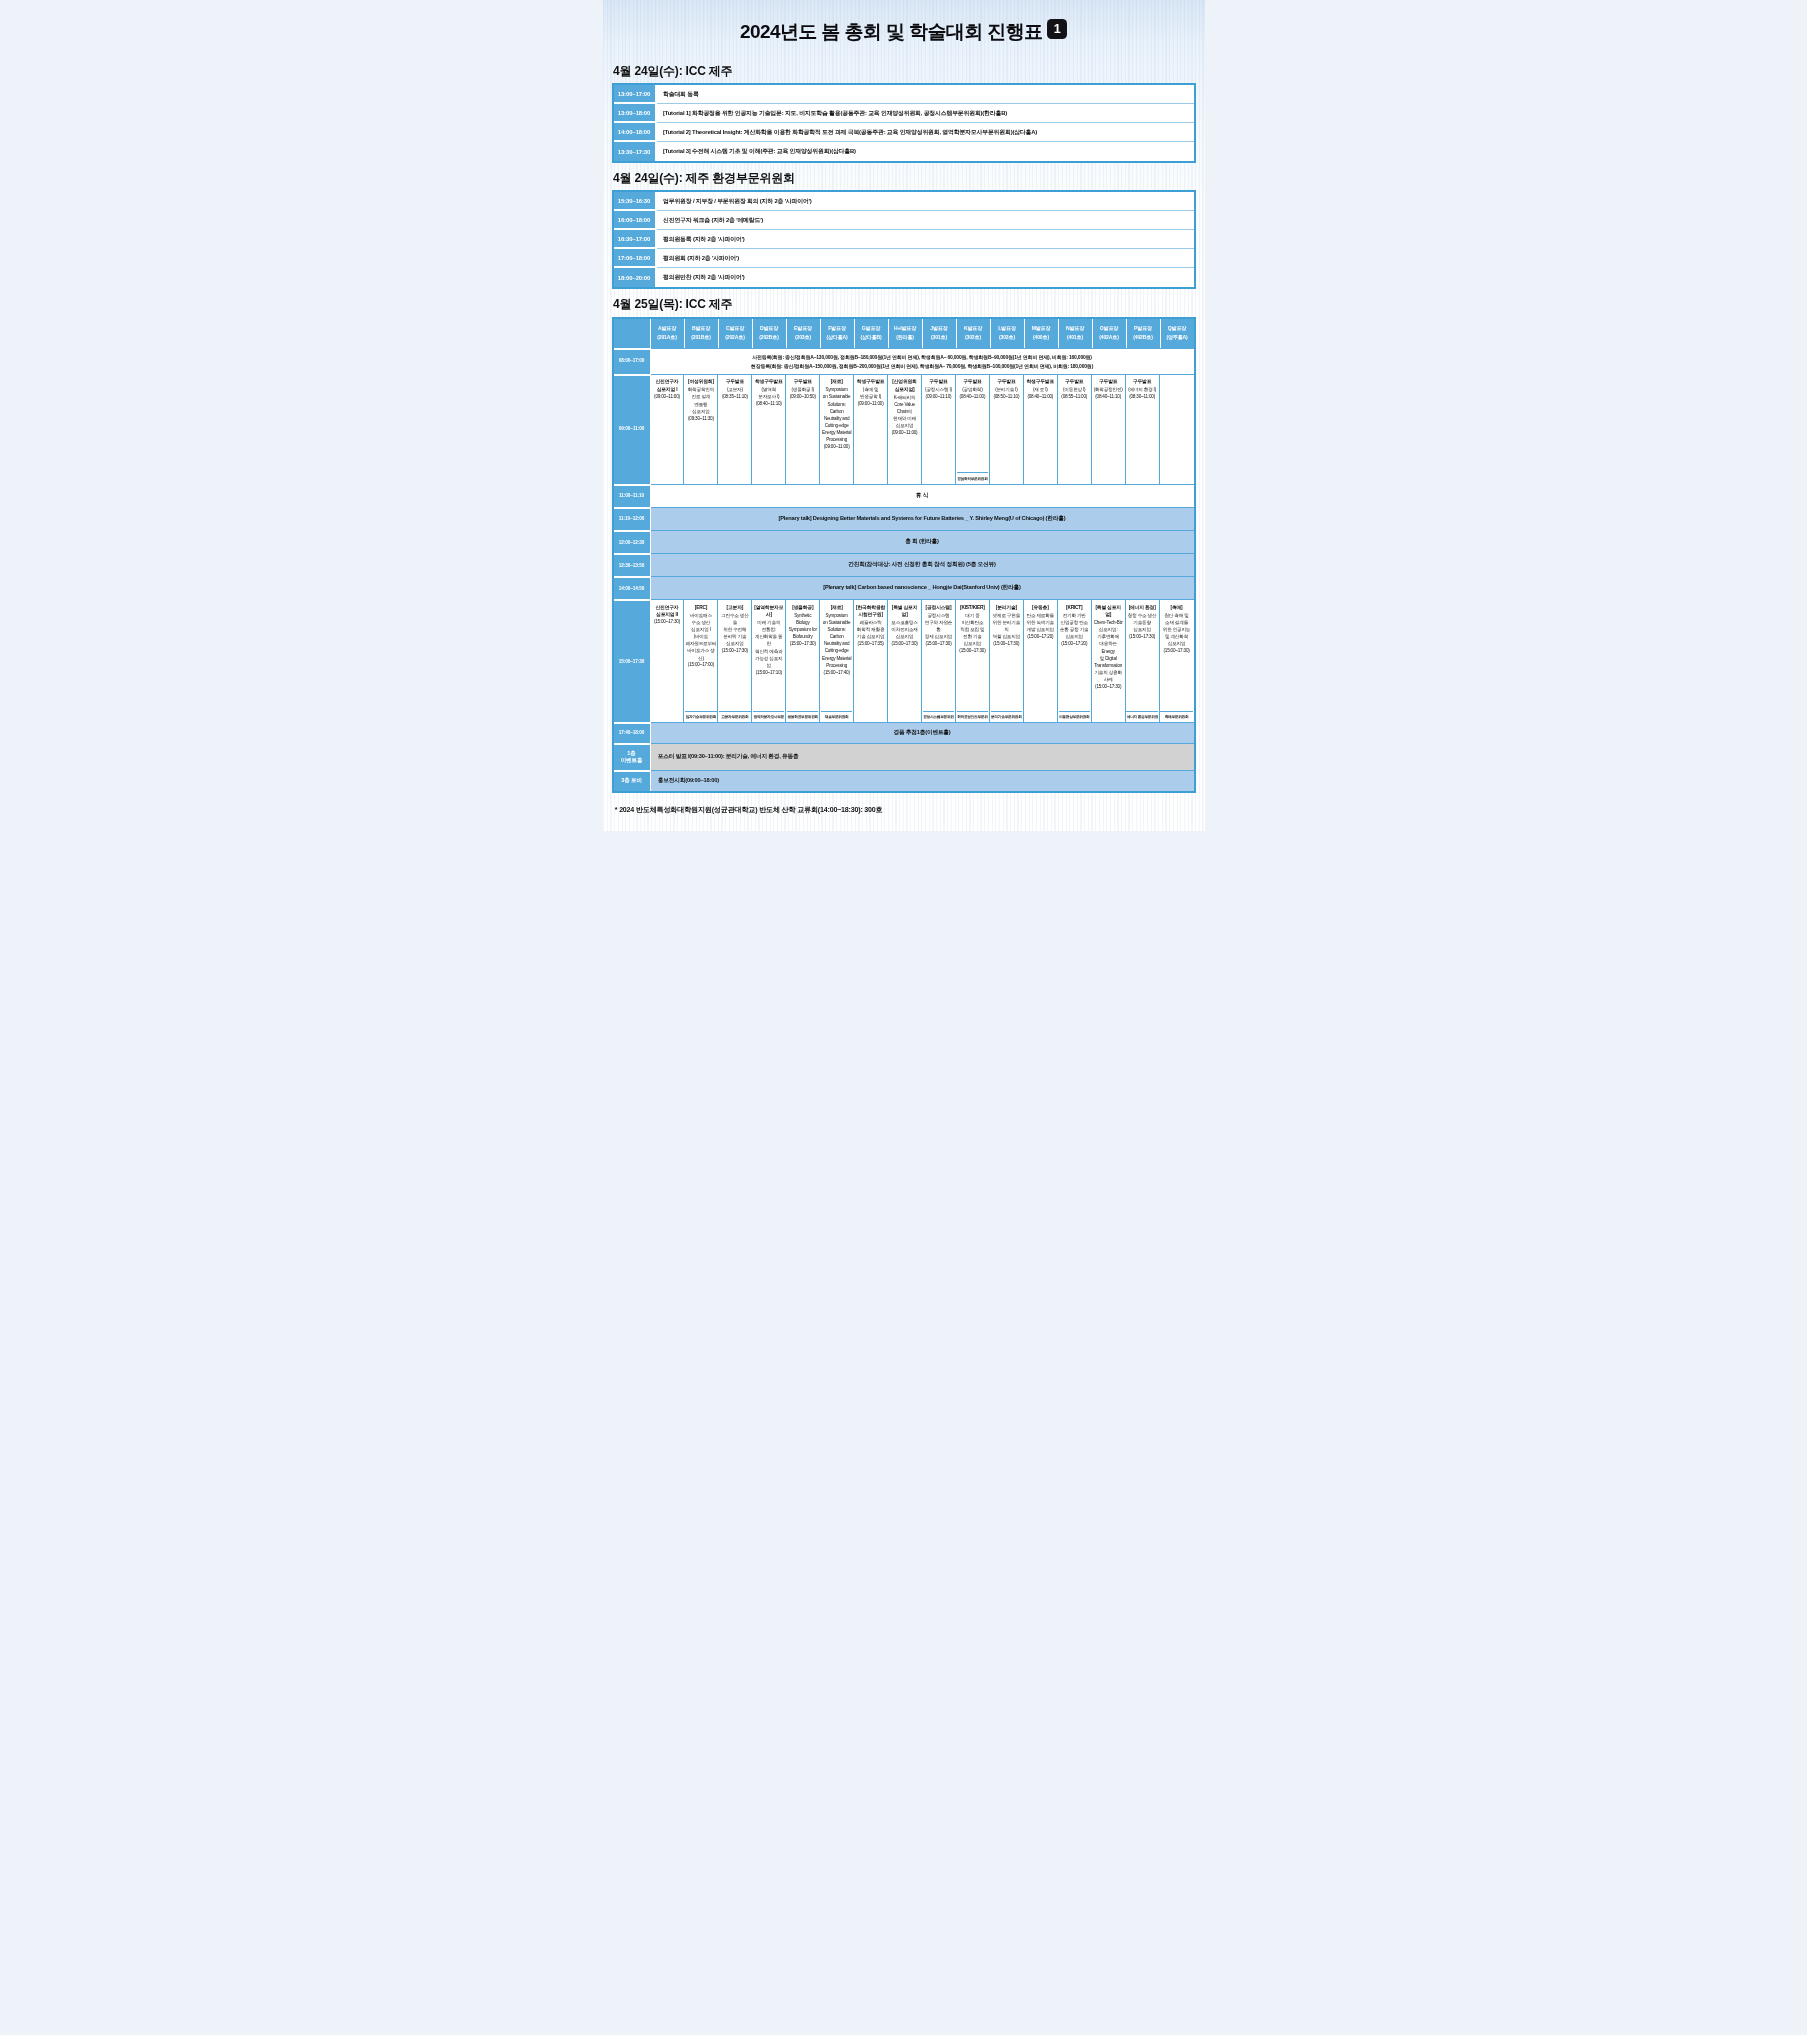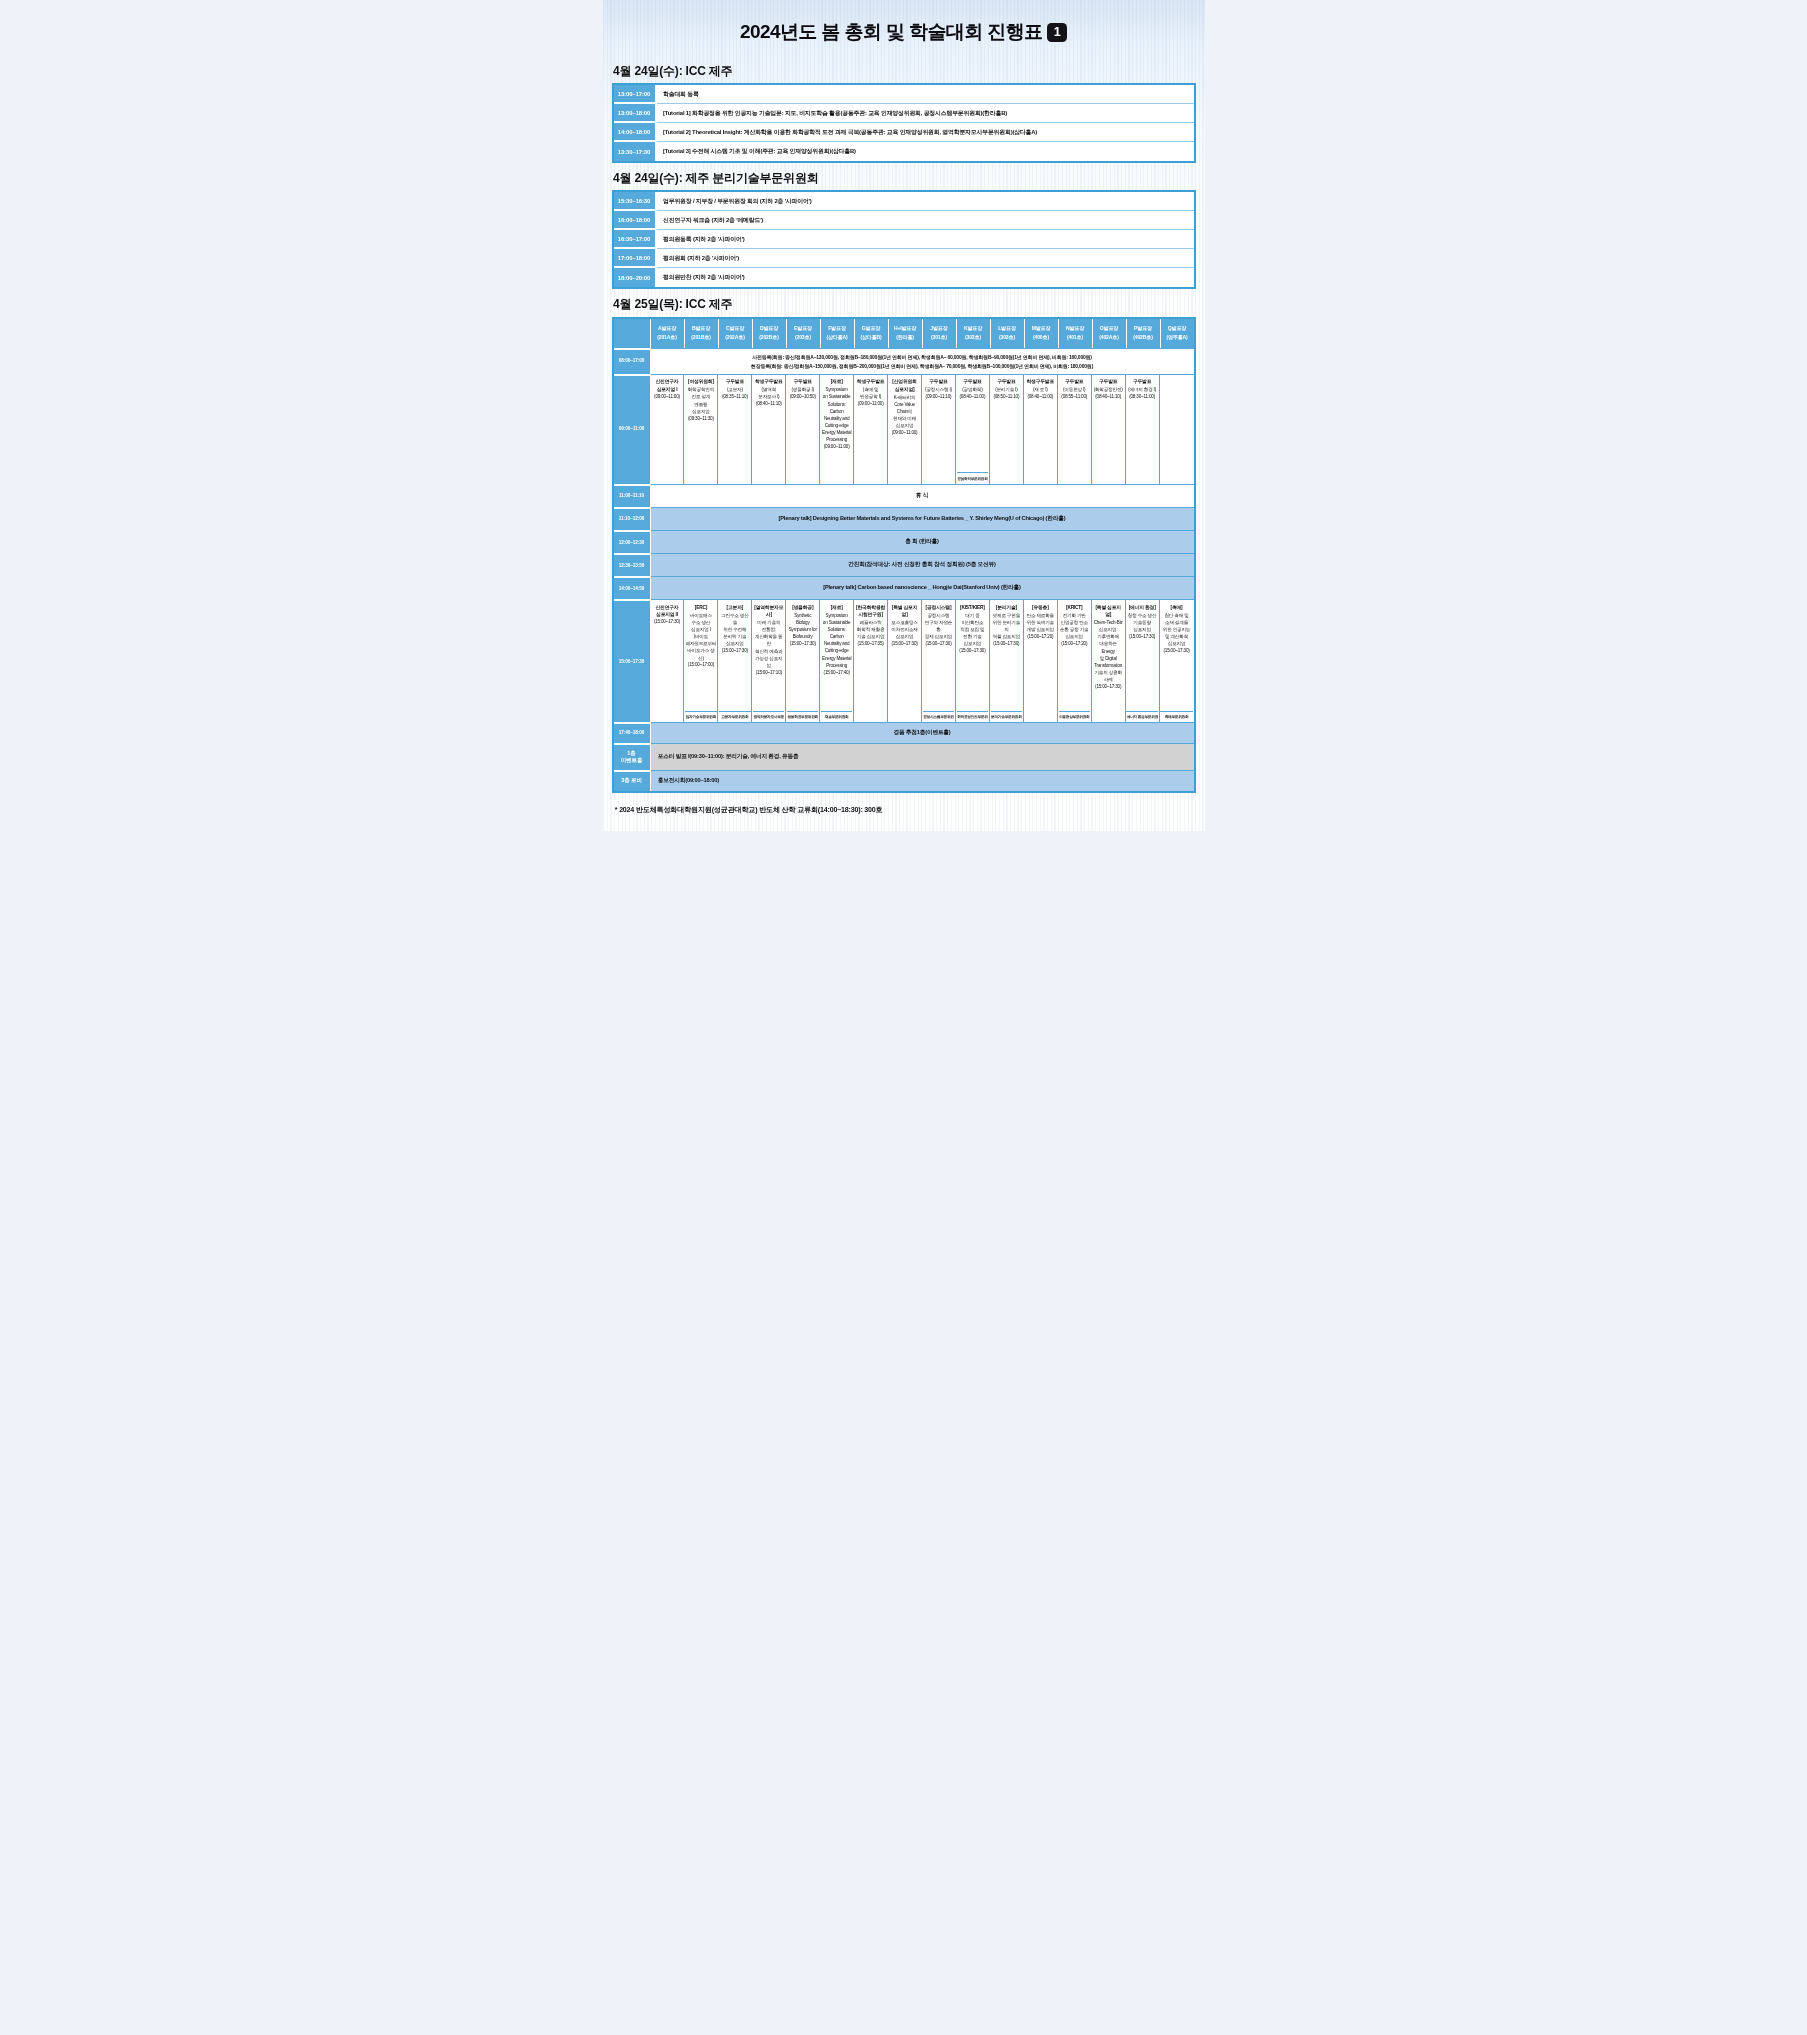--- a/index.html
+++ b/index.html
@@ -17,21 +17,21 @@
     color:var(--ink);
   }
   .page{
     width:602px; min-height:768px; margin:0 auto;
     padding:7.3px 9px 16.3px;
     background:
       repeating-linear-gradient(90deg, rgba(168,196,228,.16) 0 1.2px, rgba(255,255,255,0) 1.2px 3.7px),
       linear-gradient(180deg,#d9e6f4 0,#e9f1fa 5%,#f7fafd 16%,#ffffff 38%,#ffffff 100%);
   }
   .title-wrap{
-    display:flex; align-items:center; justify-content:center; gap:5px;
+    display:flex; align-items:flex-start; justify-content:center; gap:5px;
     padding:12.2px 0 10.6px;
   }
   .title{
     font-size:19px; font-weight:bold; letter-spacing:-0.6px; color:#0c0c10;
   }
   .badge{
     width:19.5px; height:19.5px; background:#121217; color:#fff;
     border-radius:4.5px; display:flex; align-items:center; justify-content:center;
     font-size:12.6px; font-weight:bold;
   }
@@ -132,21 +132,21 @@
           <div class="s-text">[Tutorial 2] Theoretical Insight: 계산화학을 이용한 화학공학적 도전 과제 극복(공동주관: 교육 인재양성위원회, 열역학분자모사부문위원회)(삼다홀A)</div>
         </div>
         <div class="s-row">
           <div class="s-time">13:30~17:30</div>
           <div class="s-text">[Tutorial 3] 수전해 시스템 기초 및 이해(주관: 교육 인재양성위원회)(삼다홀B)</div>
         </div>
       </div>
   </div>
 
   <div>
-    <div class="sec-heading">4월 24일(수): 제주 분리기술부문위원회</div>
+    <div class="sec-heading">4월 24일(수): 제주 환경부문위원회</div>
     <div class="s-table" id="sec1">
         <div class="s-row">
           <div class="s-time">15:30~16:30</div>
           <div class="s-text">업무위원장 / 지부장 / 부문위원장 회의 (지하 2층 '사파이어')</div>
         </div>
         <div class="s-row">
           <div class="s-time">16:00~18:00</div>
           <div class="s-text">신진연구자 워크숍 (지하 2층 '에메랄드')</div>
         </div>
         <div class="s-row">

